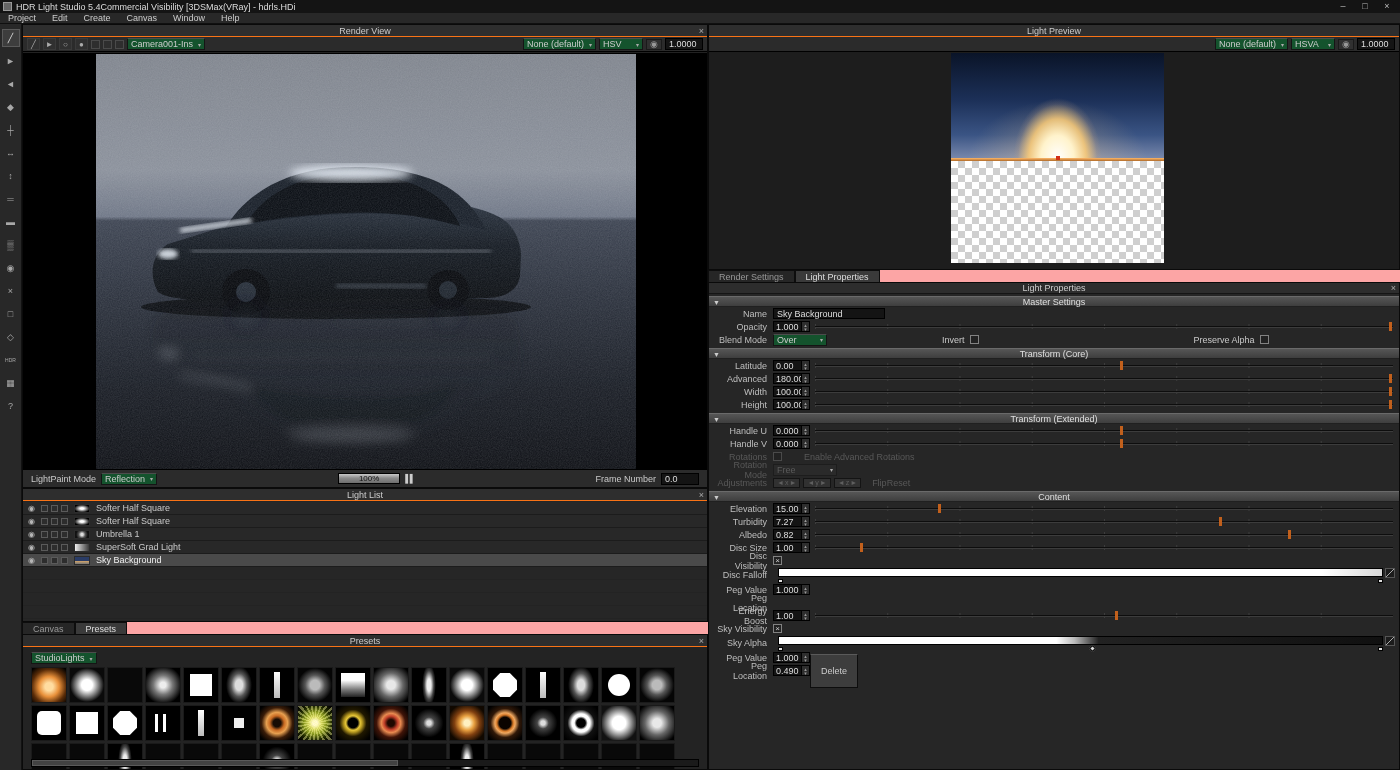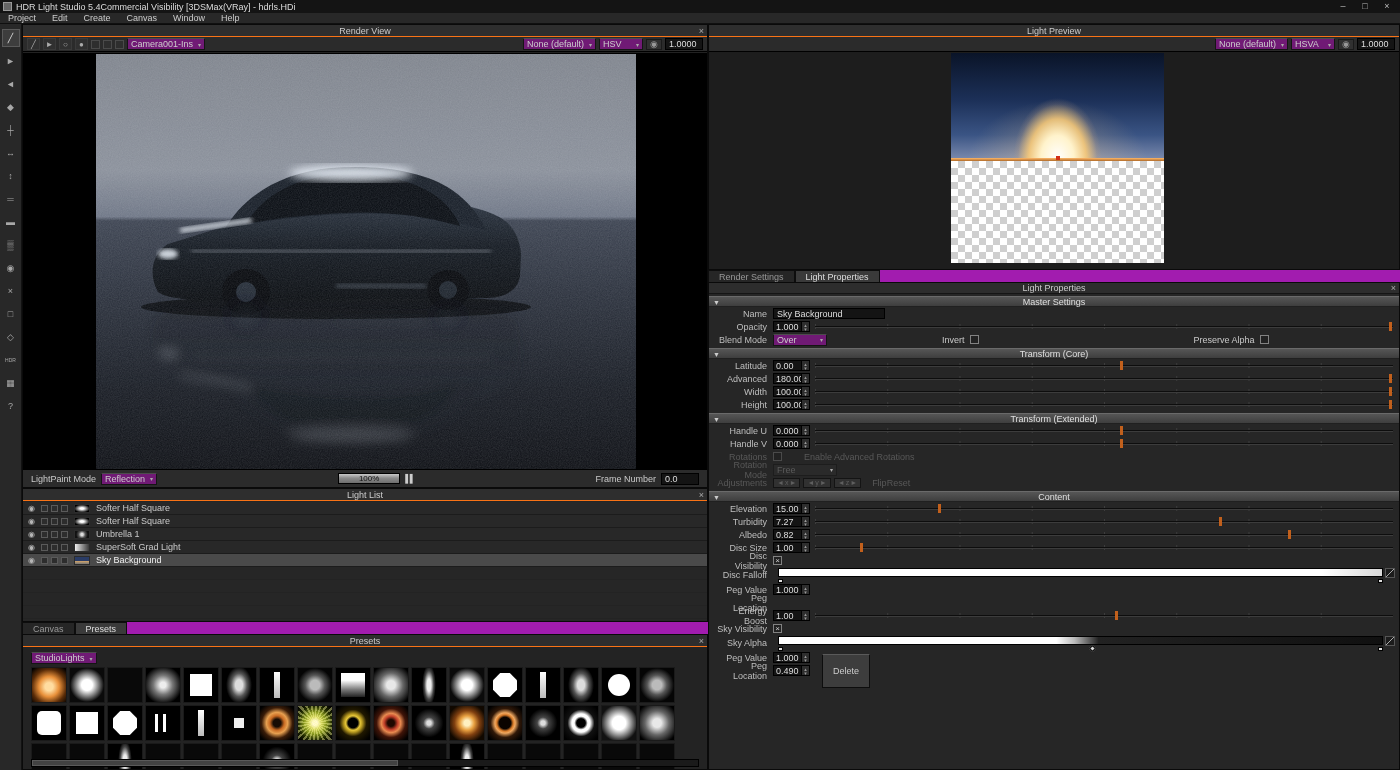--- a/index.html
+++ b/index.html
@@ -13,21 +13,21 @@
 .menu-item{padding:0 8px;height:11px;line-height:11px;color:#ccc}
 .left-toolbar{position:absolute;left:0;top:24px;width:22px;height:746px;background:#282828;border-right:1px solid #121212}
 .tool{width:18px;height:18px;margin:5px auto 1px;display:flex;align-items:center;justify-content:center;color:#a8a8a8;font-size:9px;border:1px solid transparent}
 .tool:first-child{background:#3d3d3d;border:1px solid #5a5a5a;color:#ddd}
 .panel{position:absolute;background:#222;border:1px solid #0a0a0a}
 .panel-title{height:12px;background:#2e2e2e;border-bottom:1px solid #f97316;text-align:center;line-height:12px;color:#ccc;position:relative}
 .xbtn{position:absolute;right:3px;top:0;color:#aaa;cursor:default}
 .tbar{height:15px;background:#2b2b2b;display:flex;align-items:center;padding:0 4px;gap:3px;border-bottom:1px solid #000}
 .ticon{width:13px;height:12px;display:flex;align-items:center;justify-content:center;color:#aaa;font-size:8px;border:1px solid #3a3a3a;background:#303030}
 .seg{width:9px;height:9px;border:1px solid #4a4a4a;background:#2e2e2e}
-.dd{display:inline-flex;align-items:center;justify-content:space-between;height:12px;background:#701a75;border:1px solid #151515;border-top-color:#4c4c4c;padding:0 3px;color:#ccc;min-width:44px}
+.dd{display:inline-flex;align-items:center;justify-content:space-between;height:12px;background:#14532d;border:1px solid #151515;border-top-color:#4c4c4c;padding:0 3px;color:#ccc;min-width:44px}
 .dd .arr{font-size:6px;color:#aaa;margin-left:5px}
 .dd.disabled{background:#2a2a2a;color:#5a5a5a;border-color:#1d1d1d}
 .vbox{height:12px;background:#141414;border:1px solid #000;padding:0 3px;display:inline-flex;align-items:center;color:#ddd;min-width:38px}
 .gear{width:16px;height:11px;display:flex;align-items:center;justify-content:center;color:#999;font-size:9px;background:#303030;border:1px solid #1a1a1a}
 .spacer{flex:1}
 
 .render-view{left:22px;top:24px;width:686px;height:464px}
 .rv-canvas{position:absolute;left:0;top:28px;right:0;bottom:18px;background:#000;overflow:hidden}
 .render-img{position:absolute;left:73px;top:1px;width:540px;height:417px;background:linear-gradient(to bottom,#7e838c 0%,#898f9a 28%,#6d7585 39%,#3b4250 40%,#2b313d 56%,#161a22 80%,#0b0d12 100%)}
 .render-img svg{position:absolute;left:0;top:0}
@@ -40,21 +40,21 @@
 .ll-row{height:13px;display:flex;align-items:center;padding-left:5px;background:#282828;border-bottom:1px solid #1c1c1c;gap:3px}
 .ll-row.sel{background:#4a4a4a;color:#f0f0f0}
 .ll-eye{color:#b5b5b5;font-size:8px;width:10px}
 .ll-box{width:7px;height:7px;border:1px solid #5a5a5a;background:#2d2d2d}
 .ll-th{width:16px;height:9px;border:1px solid #2c2c2c;background:#000;margin:0 3px}
 .th-softsq{background:radial-gradient(ellipse at center,#fff 0 18%,#888 46%,#000 80%)}
 .th-umbrella{background:radial-gradient(circle at center,#ddd 0 15%,#555 42%,#111 75%)}
 .th-grad{background:linear-gradient(to right,#eee,#3a3a3a)}
 .th-sky{background:linear-gradient(#2a3c66 0 55%,#caa06a 62%,#777 100%)}
 
-.tabs{position:absolute;display:flex;align-items:flex-start;background:#a21caf}
+.tabs{position:absolute;display:flex;align-items:flex-start;background:#fca5a5}
 .tabs-left{left:22px;top:622px;width:686px;height:12px}
 .tabs-right{left:708px;top:270px;width:692px;height:12px}
 .tab{height:12px;line-height:12px;padding:0 10px;background:#262626;color:#979797;border:1px solid #0d0d0d;border-bottom:none}
 .tab.active{background:#3a3a3a;color:#ddd}
 
 .presets{left:22px;top:634px;width:686px;height:136px;background:#232323;overflow:hidden}
 .pres-dd{position:absolute;left:8px;top:17px}
 .prow-grid{position:absolute;left:8px;display:flex;gap:2px}
 .pcell{width:36px;height:36px;background:#000;border:1px solid #1a1a1a;position:relative}
 .p-glow-orange{background:radial-gradient(circle at 50% 55%,#ffdca0 0 16%,#e8903a 40%,#5a2c08 68%,#000 95%)}
@@ -116,21 +116,21 @@
 .cb.dis{border-color:#4a4a4a;color:#4a4a4a}
 .gwrap{flex:1;position:relative;height:15px;margin:0 4px 0 5px}
 .gbar{position:absolute;left:0;top:0;right:12px;height:9px;border:1px solid #000}
 .gbar.falloff{background:linear-gradient(to right,#fff 0 90%,#d8d8d8 100%)}
 .gbar.skyalpha{background:linear-gradient(to right,#fff 0 46%,#bbb 49%,#222 53%,#101010 100%)}
 .curve-icon{position:absolute;right:0;top:0;width:10px;height:10px;border:1px solid #555;background:linear-gradient(135deg,transparent 44%,#aaa 46%,#aaa 54%,transparent 56%),#1c1c1c}
 .mk{position:absolute;bottom:0;width:5px;height:4px;background:#ddd;border:1px solid #000}
 .mk.l{left:0}.mk.r{right:12px}
 .peg-diamond{position:absolute;top:10px;width:5px;height:5px;background:#ddd;border:1px solid #000;transform:rotate(45deg)}
 .adjbtn{height:10px;display:inline-flex;align-items:center;padding:0 3px;background:#313131;border:1px solid #141414;color:#5f5f5f;margin-right:3px;font-size:7px;gap:1px}
-.btn{height:11px;display:inline-flex;align-items:center;justify-content:center;padding:16px 10px;background:#3d3d3d;border:1px solid #0d0d0d;border-top-color:#5a5a5a;color:#ccc;margin-left:12px}
+.btn{height:11px;display:inline-flex;align-items:center;justify-content:center;padding:16px 10px;background:#3d3d3d;border:1px solid #0d0d0d;border-top-color:#5a5a5a;color:#ccc;margin-left:0}
 </style>
 </head>
 <body>
 
 <div class="app">
 
   <div class="titlebar">
     <span class="appicon"></span>
     <span>HDR Light Studio 5.4Commercial Visibility [3DSMax(VRay] - hdrls.HDi</span>
     <div class="winbtns">

